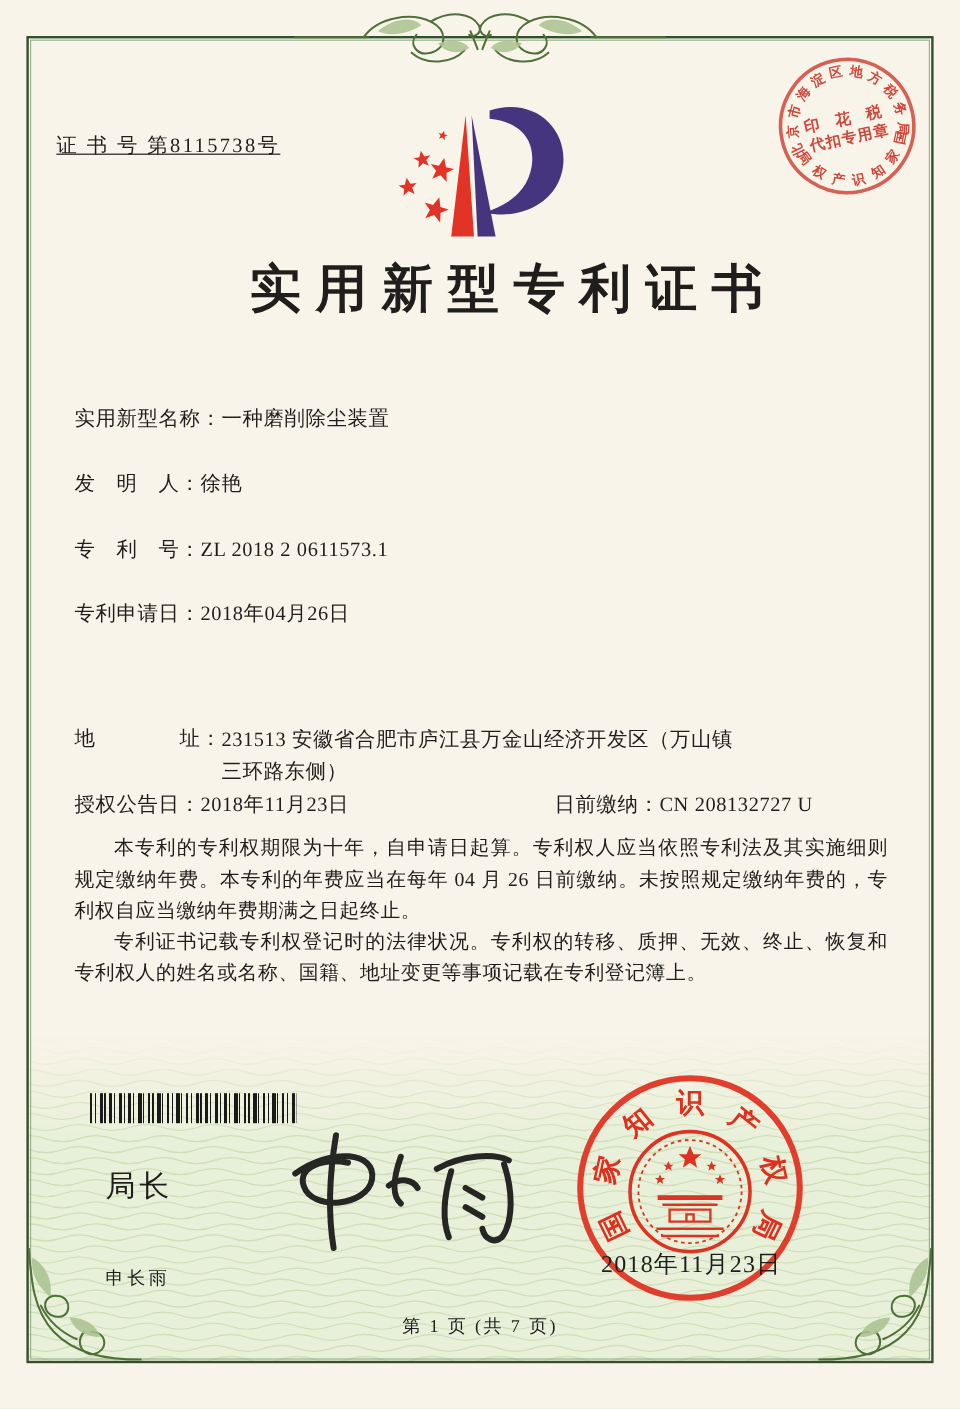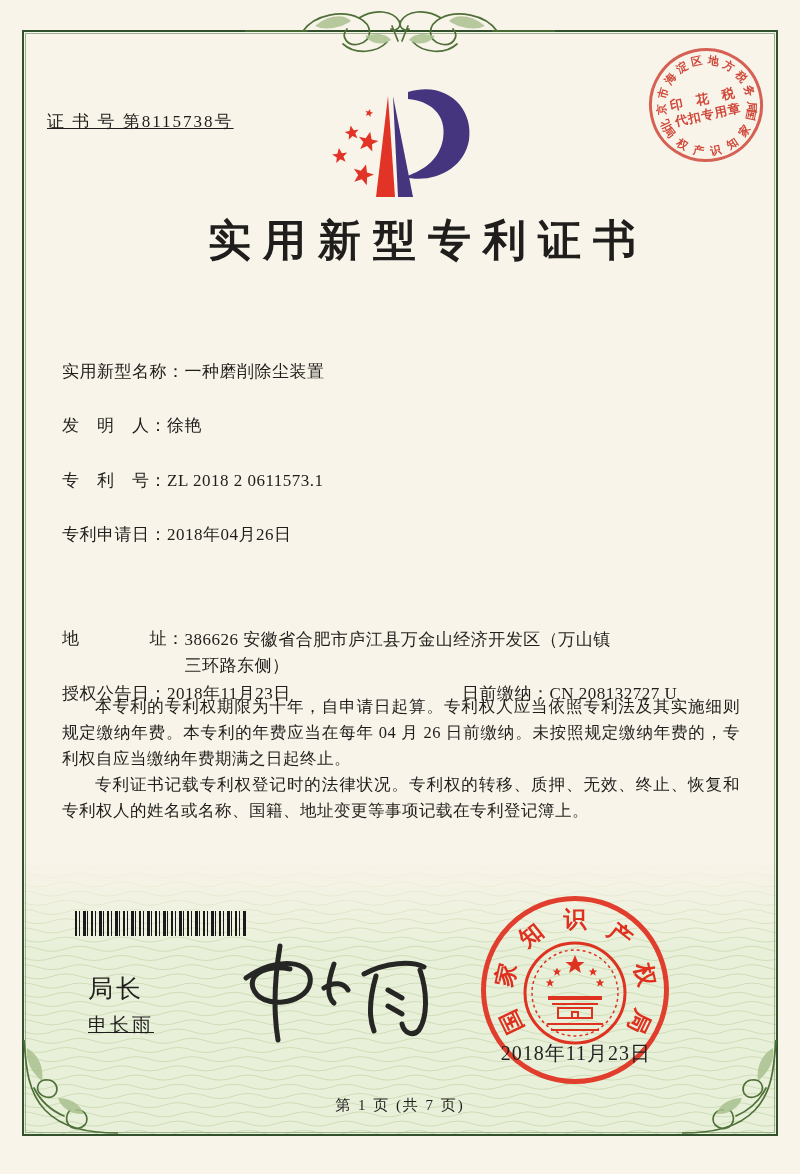--- a/index.html
+++ b/index.html
@@ -15,33 +15,33 @@
   .band{position:absolute;left:24px;top:860px;width:752px;height:274px;background:#e9f0da;
         -webkit-mask-image:linear-gradient(to bottom,transparent 0,#000 85px);
         mask-image:linear-gradient(to bottom,transparent 0,#000 85px);}
   .band svg{position:absolute;left:0;top:0;}
   
   .cert-no{position:absolute;left:47px;top:110px;font-size:17px;letter-spacing:2px;text-decoration:underline;}
   
   .title{position:absolute;left:0;top:212px;width:100%;text-align:center;
          font-size:43px;font-weight:700;letter-spacing:12px;padding-left:28px;}
   
-  .row{position:absolute;left:62px;font-size:17px;letter-spacing:0.5px;white-space:nowrap;margin-top:23px;}
+  .row{position:absolute;left:62px;font-size:17px;letter-spacing:0.5px;white-space:nowrap;}
   .row .val-wrap{display:inline-block;width:430px;white-space:normal;vertical-align:top;line-height:26px;}
   .grant-group{position:absolute;left:400px;top:0;}
   
   .paras{position:absolute;left:62px;top:694px;width:678px;font-size:16.5px;line-height:26px;letter-spacing:0.5px;}
   .paras p{margin:0;text-indent:2em;text-align:justify;}
   
   .barcode{position:absolute;left:75px;top:911px;width:172px;height:25px;
     background:repeating-linear-gradient(90deg,#191919 0 2px,transparent 2px 4px,#191919 4px 5px,
       transparent 5px 8px,#191919 8px 11px,transparent 11px 12px,#191919 12px 13px,transparent 13px 16px);}
   
   .sig-title{position:absolute;left:88px;top:972px;font-size:25px;letter-spacing:3px;}
-  .sig-name{position:absolute;left:88px;top:1012px;font-size:19px;letter-spacing:3px;text-decoration:underline;}
+  .sig-name{position:absolute;left:88px;top:1056px;font-size:15px;letter-spacing:3px;}
   .sig-svg{position:absolute;left:218px;top:938px;}
   
   .seal{position:absolute;left:481px;top:896px;width:188px;height:188px;}
   .seal .ring{position:absolute;inset:0;border:5px solid rgba(223,47,30,.92);border-radius:50%;}
   .seal .arc{position:absolute;inset:0;color:#df2f1e;font-weight:700;font-size:23px;}
   .arc-ch{position:absolute;left:50%;top:50%;width:1em;height:1em;margin:-0.5em 0 0 -0.5em;
           text-align:center;line-height:1;transform-origin:50% 50%;}
   .seal-emblem{position:absolute;left:39px;top:42px;}
   .seal-date{position:absolute;left:468px;top:1040px;width:216px;text-align:center;
              font-size:20px;letter-spacing:1px;color:#1f1f1f;}
@@ -196,21 +196,21 @@
   <div class="row" style="top:391px">
     <span>发　明　人</span><span>：</span><span>徐艳</span>
   </div>
   <div class="row" style="top:446px">
     <span>专　利　号</span><span>：</span><span>ZL 2018 2 0611573.1</span>
   </div>
   <div class="row" style="top:500px">
     <span>专利申请日</span><span>：</span><span>2018年04月26日</span>
   </div>
   <div class="row" style="top:604px">
-    <span>地　　　　址</span><span>：</span><span class="val-wrap">386626 安徽省合肥市庐江县万金山经济开发区（万山镇三环路东侧）</span>
+    <span>地　　　　址</span><span>：</span><span class="val-wrap">231513 安徽省合肥市庐江县万金山经济开发区（万山镇三环路东侧）</span>
   </div>
   <div class="row" style="top:659px">
     <span>授权公告日</span><span>：</span><span>2018年11月23日</span>
     <span class="grant-group">
       <span>日前缴纳</span><span>：</span><span>CN 208132727 U</span>
     </span>
   </div>
 
   <div class="paras">
     <p>本专利的专利权期限为十年，自申请日起算。专利权人应当依照专利法及其实施细则规定缴纳年费。本专利的年费应当在每年 04 月 26 日前缴纳。未按照规定缴纳年费的，专利权自应当缴纳年费期满之日起终止。</p>

